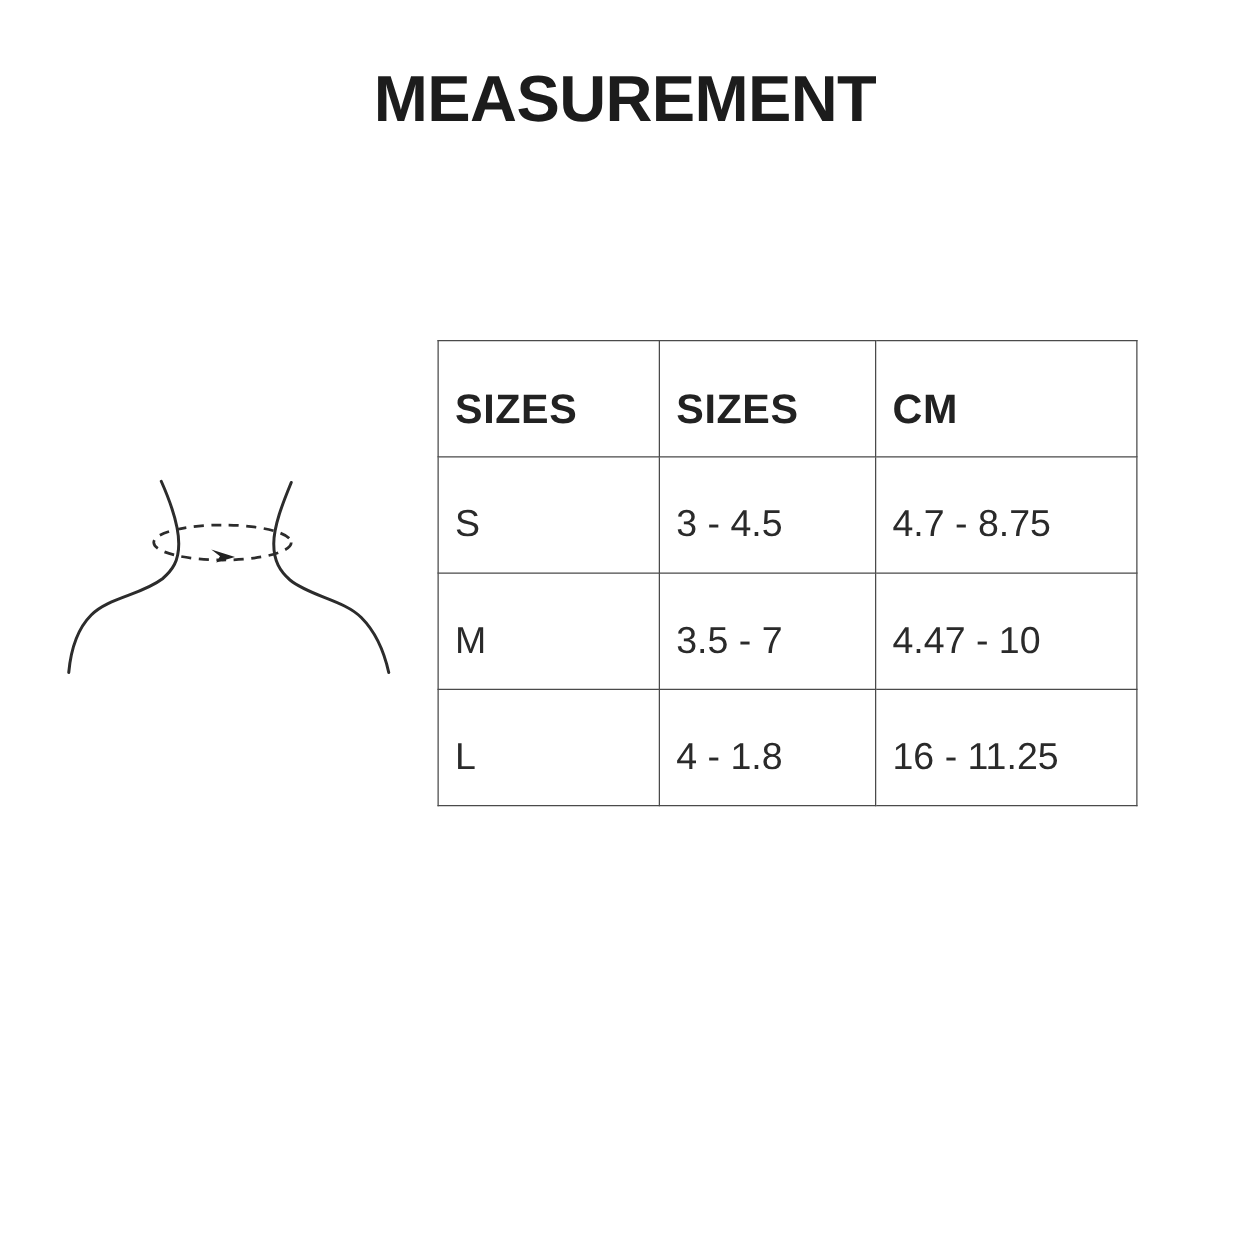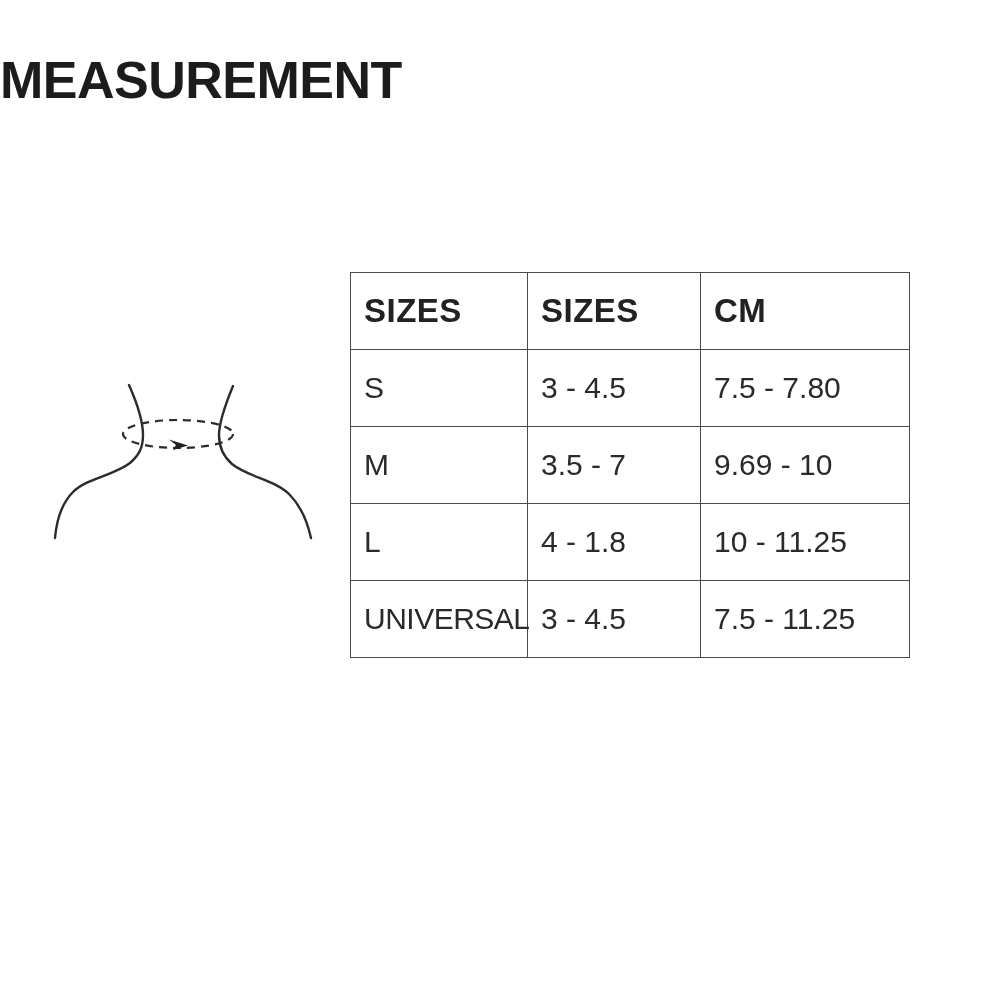--- a/index.html
+++ b/index.html
@@ -15,20 +15,21 @@
     background: #ffffff;
     overflow: hidden;
     color: #1e1e1e;
   }
   .title {
     position: absolute;
     top: 54px;
     left: 0;
     width: 100%;
     margin: 0;
+    text-align: center;
     font-size: 52px;
     font-weight: bold;
     letter-spacing: -0.5px;
     line-height: 1;
     color: #1c1c1c;
   }
   .figure {
     position: absolute;
     left: 45px;
     top: 375px;
@@ -42,21 +43,21 @@
     width: 559px;
     border-collapse: collapse;
     table-layout: fixed;
   }
   .size-table col.c1 { width: 177px; }
   .size-table col.c2 { width: 173px; }
   .size-table col.c3 { width: 209px; }
   .size-table th, .size-table td {
     border: 1px solid #4a4a4a;
     height: 76px;
-    padding: 0 4px 0 13px;
+    padding: 16px 4px 0 13px;
     text-align: left;
     vertical-align: middle;
     white-space: nowrap;
     background: #ffffff;
   }
   .size-table th {
     font-size: 33px;
     font-weight: bold;
     color: #222222;
     letter-spacing: 0.5px;
@@ -100,33 +101,28 @@
       <tr>
         <th>SIZES</th>
         <th>SIZES</th>
         <th>CM</th>
       </tr>
     </thead>
     <tbody>
       <tr>
         <td>S</td>
         <td>3 - 4.5</td>
-        <td>7.5 - 7.80</td>
+        <td>4.7 - 8.75</td>
       </tr>
       <tr>
         <td>M</td>
         <td>3.5 - 7</td>
-        <td>9.69 - 10</td>
+        <td>4.47 - 10</td>
       </tr>
       <tr>
         <td>L</td>
         <td>4 - 1.8</td>
-        <td>10 - 11.25</td>
-      </tr>
-      <tr>
-        <td>UNIVERSAL</td>
-        <td>3 - 4.5</td>
-        <td>7.5 - 11.25</td>
+        <td>16 - 11.25</td>
       </tr>
     </tbody>
   </table>
 
 </div>
 
 </body></html>

